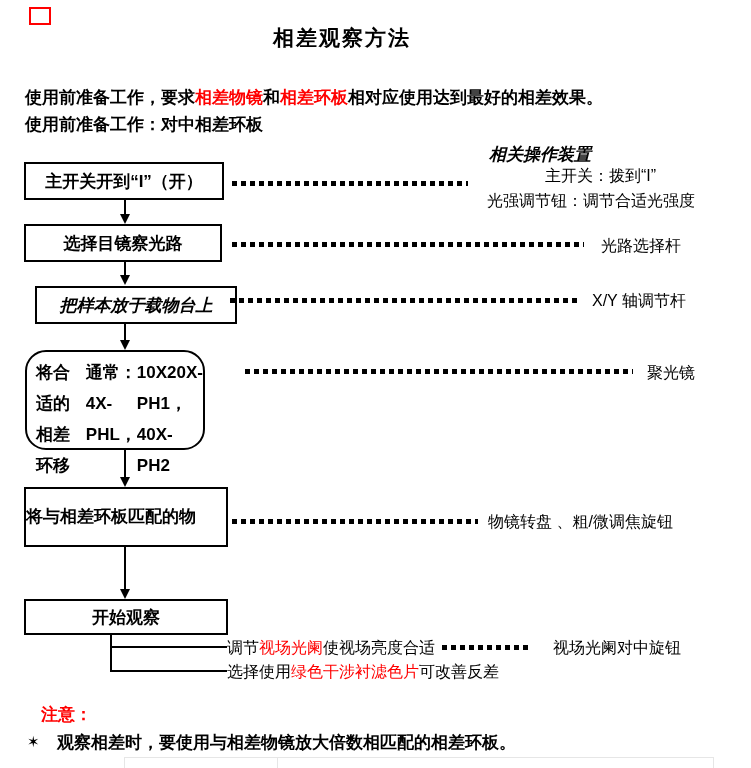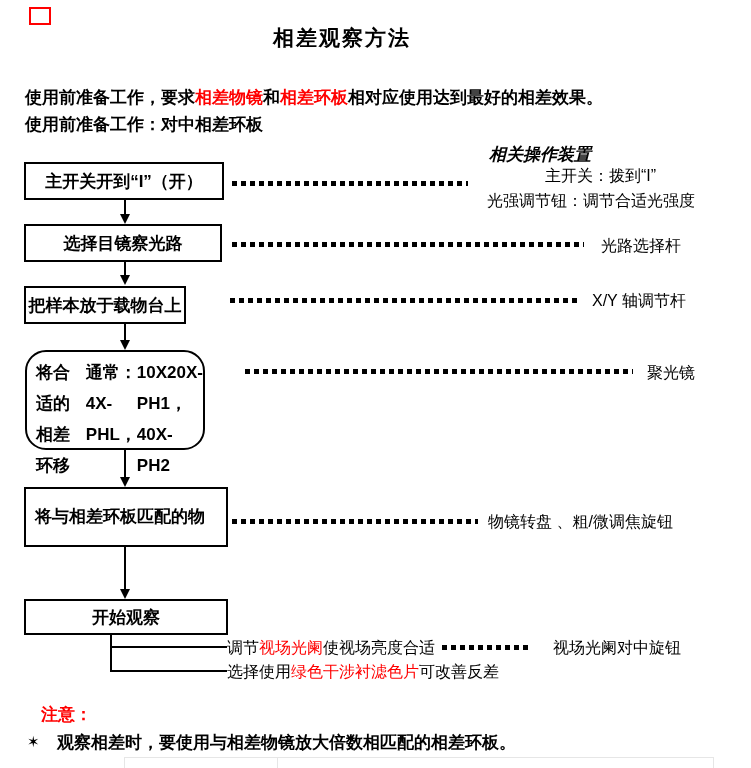--- a/index.html
+++ b/index.html
@@ -28,27 +28,27 @@
   .lbl-condenser { left:647px; top:363px; }
   .lbl-nosepiece { left:488px; top:512px; }
   .lbl-fielddia { left:553px; top:638px; }
 
   .box {
     position:absolute; border:2px solid #000; background:#fff; box-sizing:border-box;
     font-weight:bold; font-size:17px; display:flex; align-items:center; justify-content:center;
   }
   .box1 { left:24px; top:162px; width:200px; height:38px; }
   .box2 { left:24px; top:224px; width:198px; height:38px; }
-  .box3 { left:24px; top:286px; width:162px; height:38px; }
+  .box3 { left:35px; top:286px; width:202px; height:38px;font-style:italic; }
   .box4 { left:25px; top:350px; width:180px; height:100px;
           flex-direction:row; align-items:flex-start; justify-content:flex-start;
           padding:5px 0 0 9px; line-height:31px;border-radius:21px; }
   .box5 { left:24px; top:487px; width:204px; height:60px;
           flex-direction:column; align-items:flex-start; justify-content:center;
-          padding-left:9px; line-height:26px; }
+          line-height:26px; }
   .box6 { left:24px; top:599px; width:204px; height:36px; }
 
   .vline { width:2px; background:#000; }
   .hline { height:2px; background:#000; }
   .ahead { width:0; height:0; border-left:5px solid transparent; border-right:5px solid transparent; border-top:10px solid #000; }
 
   .a1l { left:124px; top:200px; height:14px; } .a1h { left:120px; top:214px; }
   .a2l { left:124px; top:262px; height:13px; } .a2h { left:120px; top:275px; }
   .a3l { left:124px; top:324px; height:16px; } .a3h { left:120px; top:340px; }
   .a4l { left:124px; top:450px; height:27px; } .a4h { left:120px; top:477px; }

